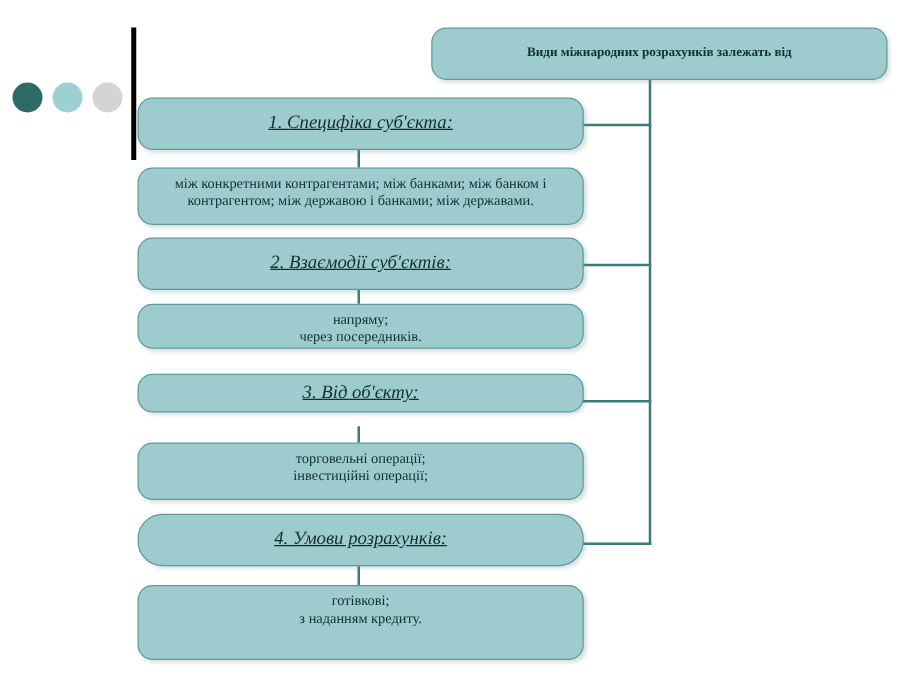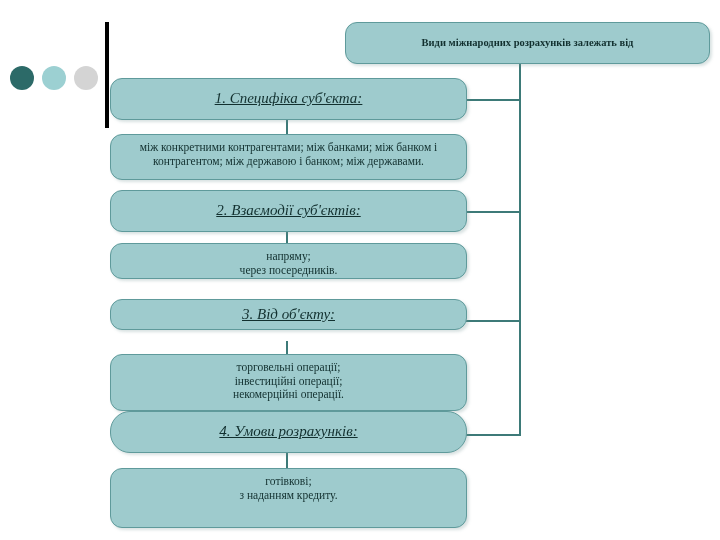--- a/index.html
+++ b/index.html
@@ -101,21 +101,21 @@
   
   .box-body {
     left: 110px;
     width: 357px;
     font-size: 11.5px;
     align-items: flex-start;
   }
   .box-body .box-inner { padding-top: 6px; }
   .box-body-1 { top: 134px; height: 46px; font-family: Liberation Serif, serif; }
   .box-body-2 { top: 243px; height: 36px; }
-  .box-body-3 { top: 354px; height: 57px; }
+  .box-body-3 { top: 354px; height: 46px; }
   .box-body-4 { top: 468px; height: 60px; }
 </style>
 </head>
 <body>
 
 <div id="slide">
 
   <div class="dot dot-dark"></div>
   <div class="dot dot-light"></div>
   <div class="dot dot-gray"></div>
@@ -139,21 +139,21 @@
   </div>
 
   <div class="box box-head box-head-1">
     <div class="box-inner">
       <span>1. Специфіка суб'єкта:</span>
     </div>
   </div>
   <div class="box box-body box-body-1">
     <div class="box-inner">
       <div>між конкретними контрагентами; між банками; між банком і</div>
-      <div>контрагентом; між державою і банком; між державами.</div>
+      <div>контрагентом; між державою і банками; між державами.</div>
     </div>
   </div>
 
   <div class="box box-head box-head-2">
     <div class="box-inner">
       <span>2. Взаємодії суб'єктів:</span>
     </div>
   </div>
   <div class="box box-body box-body-2">
     <div class="box-inner">
@@ -164,21 +164,20 @@
 
   <div class="box box-head box-head-3">
     <div class="box-inner">
       <span>3. Від об'єкту:</span>
     </div>
   </div>
   <div class="box box-body box-body-3">
     <div class="box-inner">
       <div>торговельні операції;</div>
       <div>інвестиційні операції;</div>
-      <div>некомерційні операції.</div>
     </div>
   </div>
 
   <div class="box box-head box-head-4">
     <div class="box-inner">
       <span>4. Умови розрахунків:</span>
     </div>
   </div>
   <div class="box box-body box-body-4">
     <div class="box-inner">

